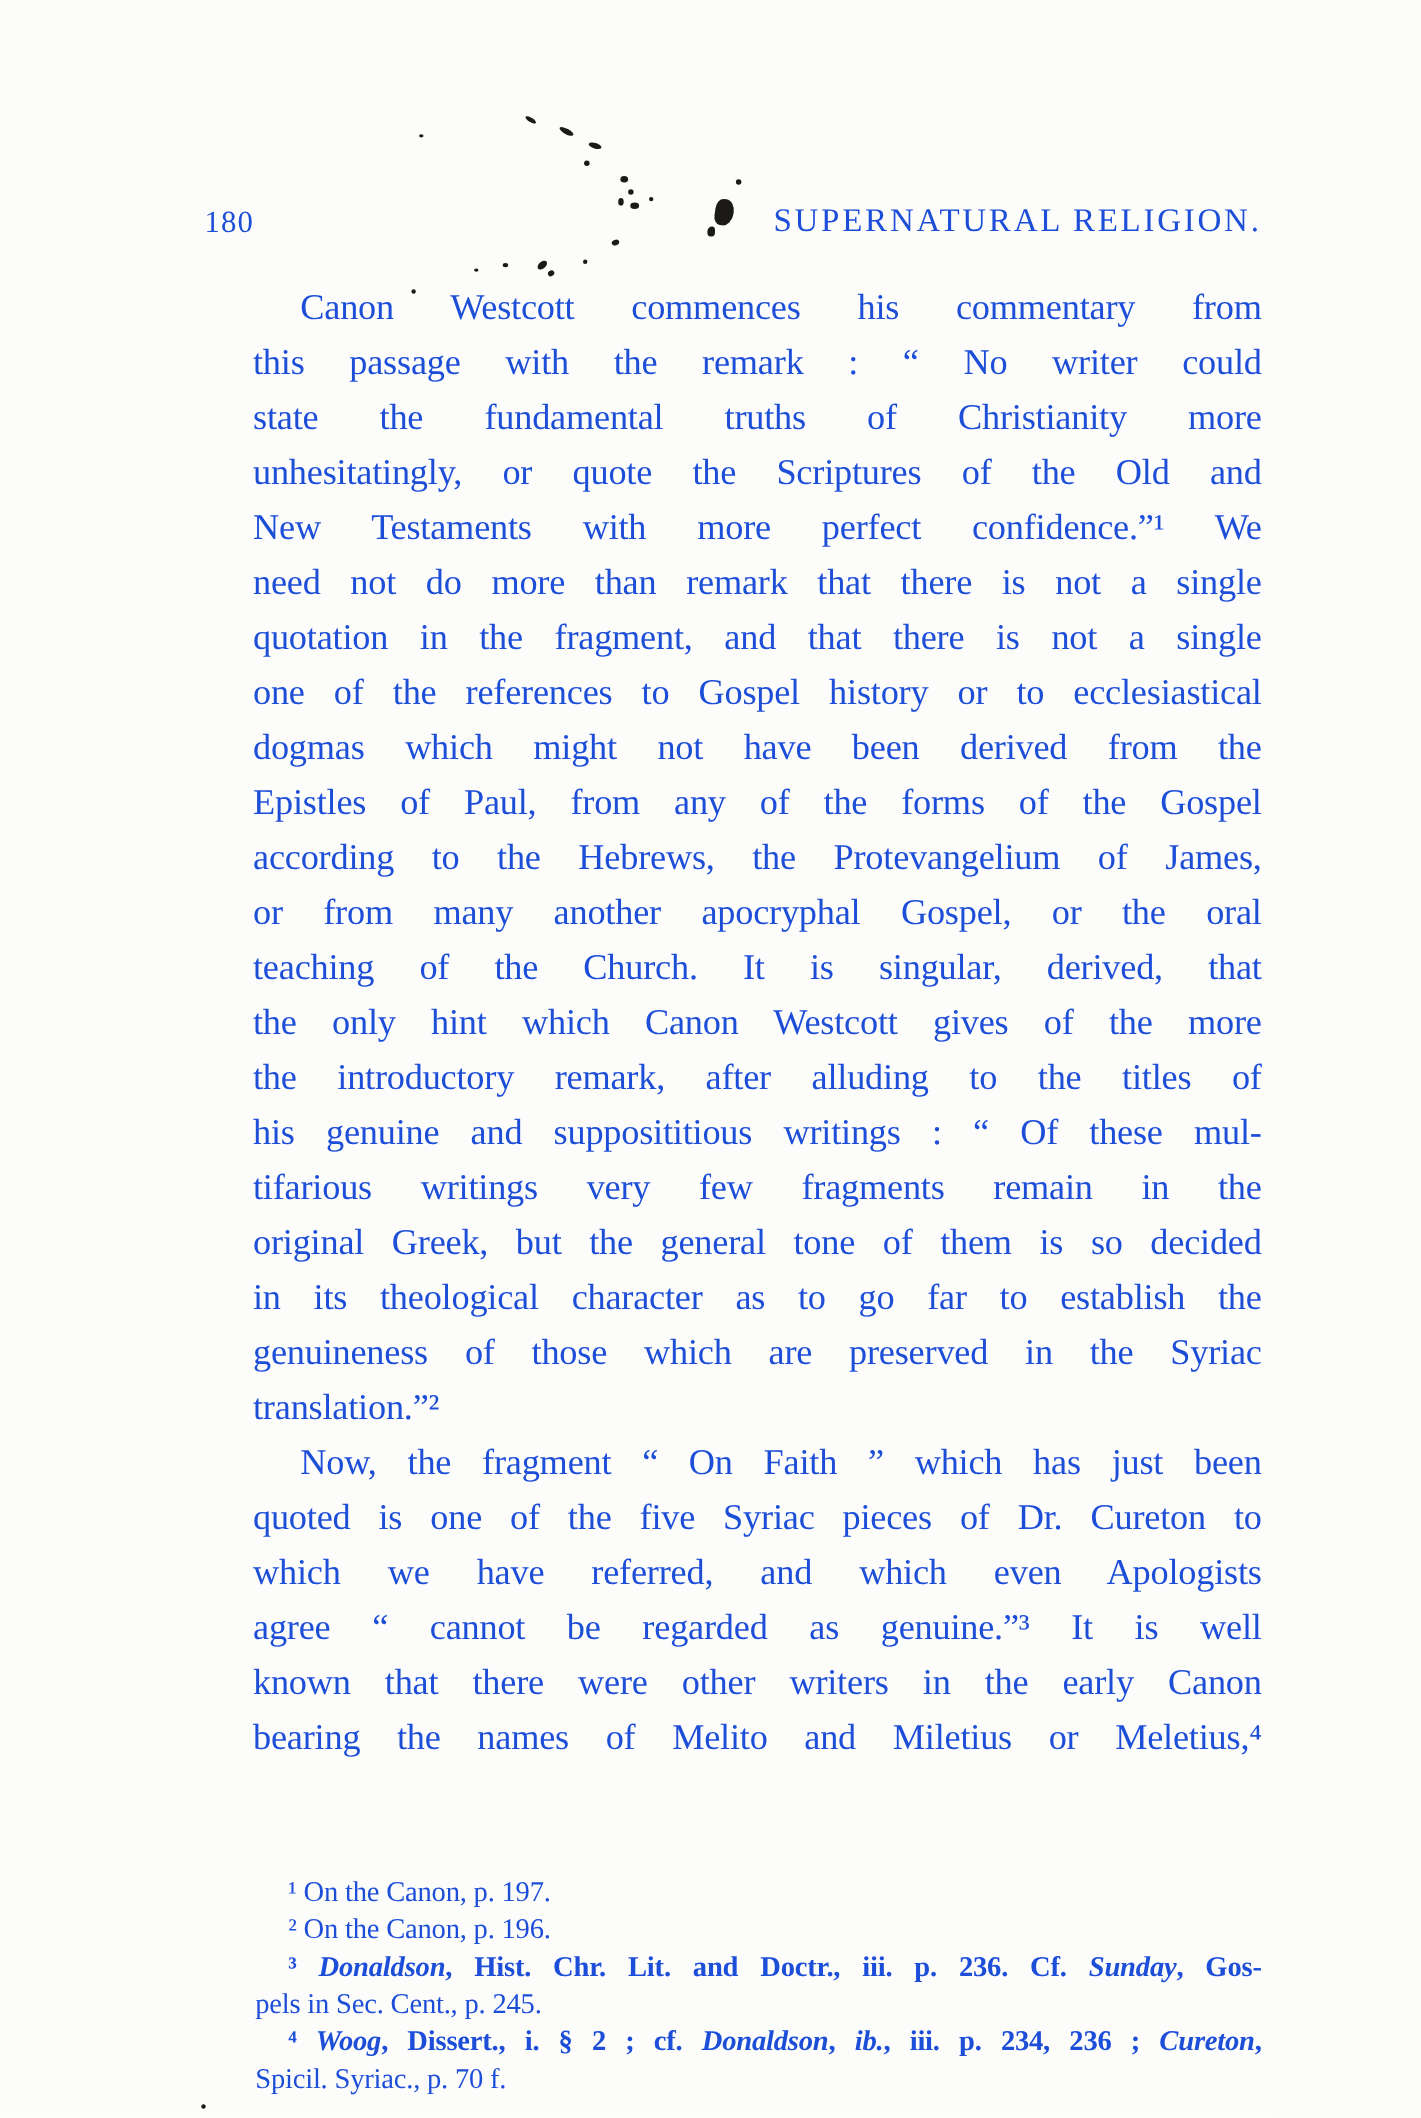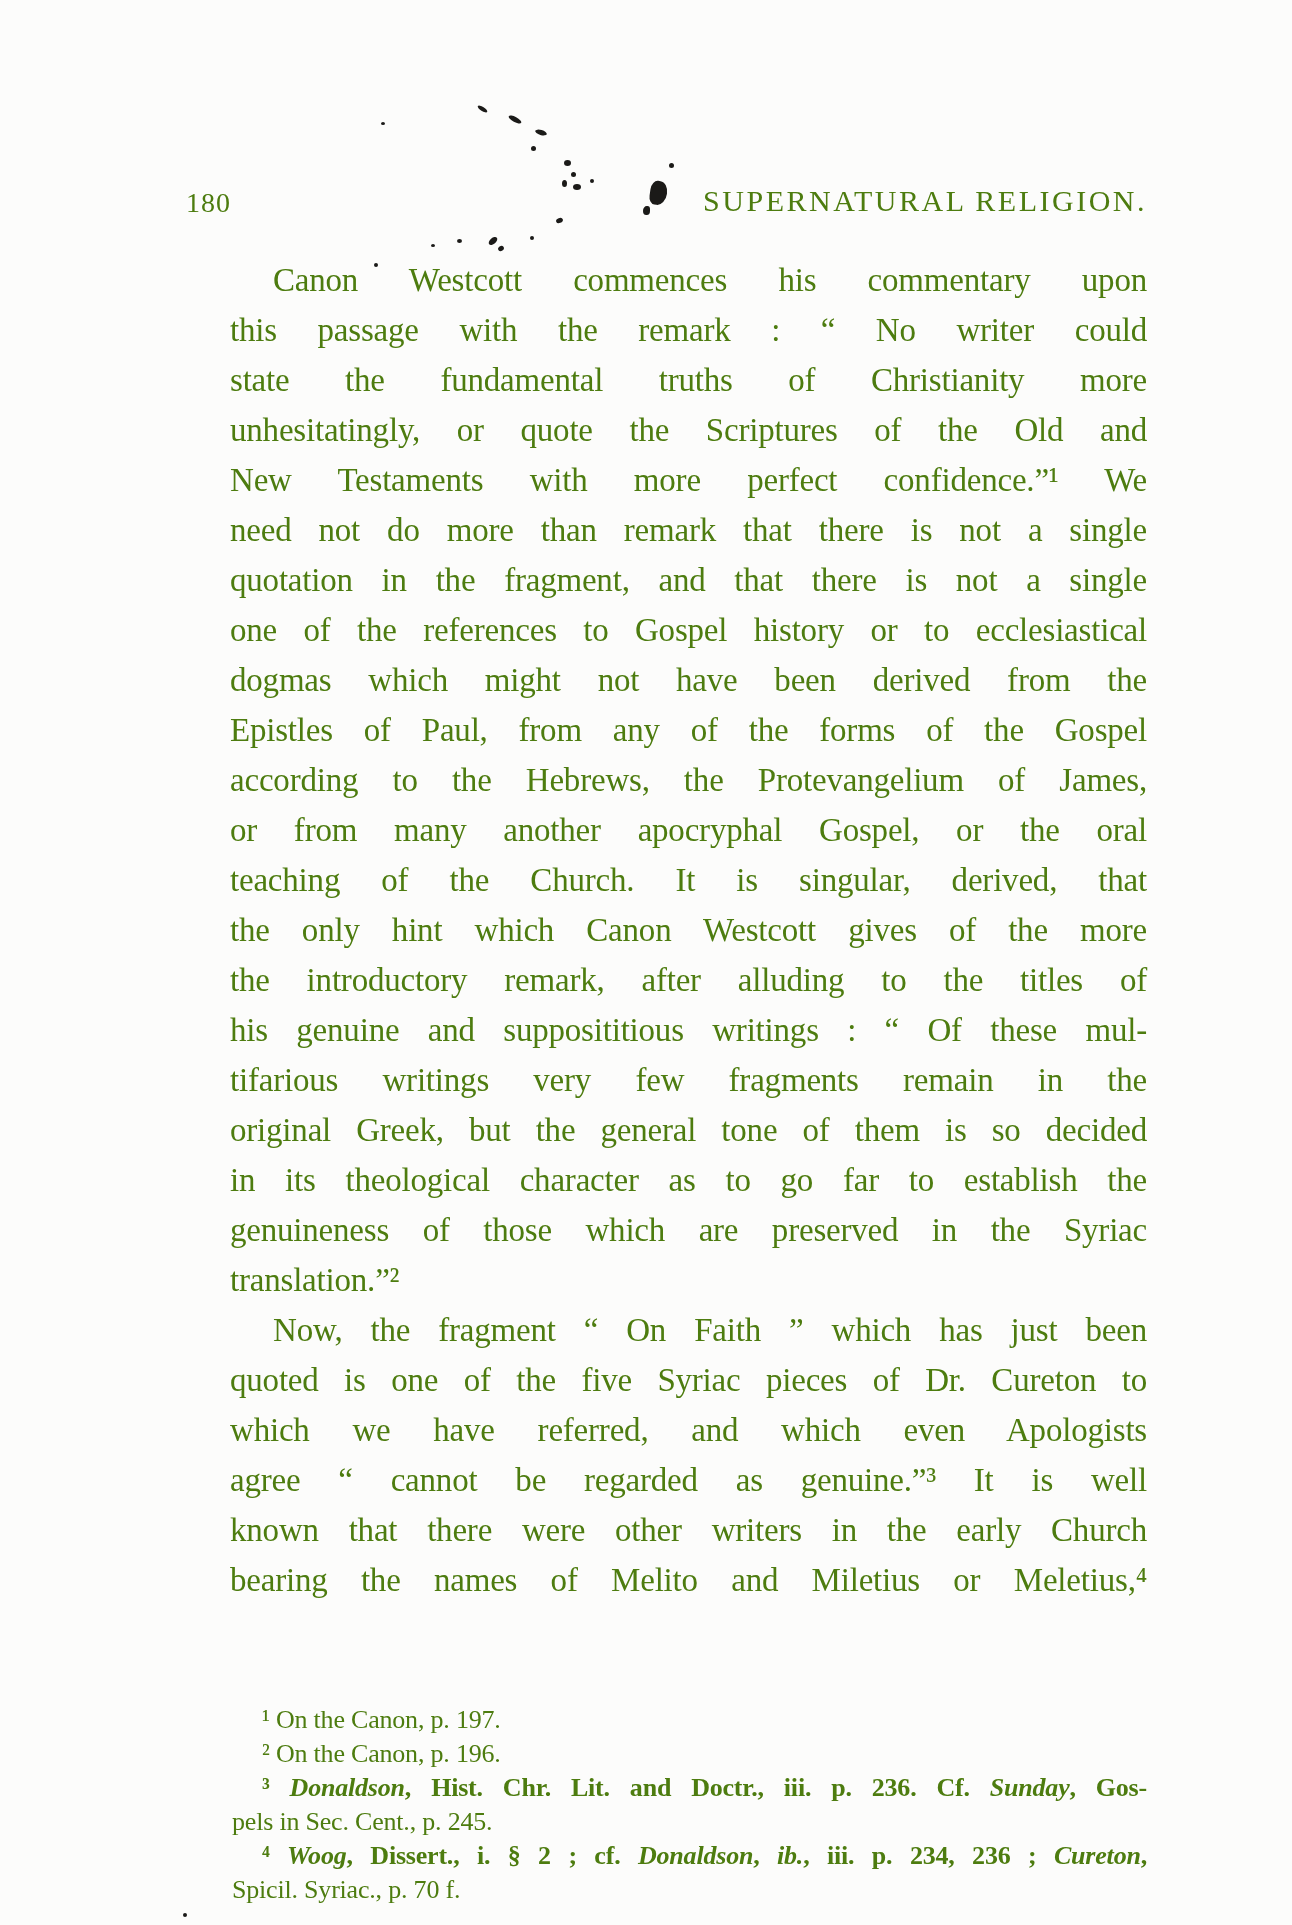--- a/index.html
+++ b/index.html
@@ -5,21 +5,21 @@
   html, body { margin: 0; padding: 0; }
   body {
     width: 1292px; height: 1925px;
     background: #ffffff;
     font-family: "Liberation Serif", "DejaVu Serif", serif;
   }
   .page {
     position: relative;
     width: 1292px; height: 1925px;
     background: #fcfcfb;
-    color: #4d7c0f;
+    color: #1d4ed8;
     overflow: hidden;
   }
   
   .hdr {
     position: absolute; left: 230px; top: 184px; width: 917px; height: 40px;
   }
   .pgnum {
     position: absolute; left: -44px; top: 3px;
     font-size: 28px; letter-spacing: 1px;
   }
@@ -60,21 +60,21 @@
 
 <div class="page">
 
   <div class="hdr">
     <span class="pgnum">180</span>
     <span class="runtitle">SUPERNATURAL RELIGION.</span>
   </div>
 
   <div class="main">
     <div>
-      <div class="ln indent">Canon Westcott commences his commentary upon</div>
+      <div class="ln indent">Canon Westcott commences his commentary from</div>
       <div class="ln">this passage with the remark : “ No writer could</div>
       <div class="ln">state the fundamental truths of Christianity more</div>
       <div class="ln">unhesitatingly, or quote the Scriptures of the Old and</div>
       <div class="ln">New Testaments with more perfect confidence.”¹ We</div>
       <div class="ln">need not do more than remark that there is not a single</div>
       <div class="ln">quotation in the fragment, and that there is not a single</div>
       <div class="ln">one of the references to Gospel history or to ecclesiastical</div>
       <div class="ln">dogmas which might not have been derived from the</div>
       <div class="ln">Epistles of Paul, from any of the forms of the Gospel</div>
       <div class="ln">according to the Hebrews, the Protevangelium of James,</div>
@@ -87,21 +87,21 @@
       <div class="ln">original Greek, but the general tone of them is so decided</div>
       <div class="ln">in its theological character as to go far to establish the</div>
       <div class="ln">genuineness of those which are preserved in the Syriac</div>
       <div class="ln end">translation.”²</div>
     </div>
     <div>
       <div class="ln indent">Now, the fragment “ On Faith ” which has just been</div>
       <div class="ln">quoted is one of the five Syriac pieces of Dr. Cureton to</div>
       <div class="ln">which we have referred, and which even Apologists</div>
       <div class="ln">agree “ cannot be regarded as genuine.”³  It is well</div>
-      <div class="ln">known that there were other writers in the early Church</div>
+      <div class="ln">known that there were other writers in the early Canon</div>
       <div class="ln">bearing the names of Melito and Miletius or Meletius,⁴</div>
     </div>
   </div>
 
   <div class="fns">
     <div class="fn lead">¹ On the Canon, p. 197.</div>
     <div class="fn lead">² On the Canon, p. 196.</div>
     <div class="fn lead just"><span>³ </span><span class="i">Donaldson</span><span>, Hist. Chr. Lit. and Doctr., iii. p. 236.  Cf. </span><span class="i">Sunday</span><span>, Gos-</span></div>
     <div class="fn">pels in Sec. Cent., p. 245.</div>
     <div class="fn lead just"><span>⁴ </span><span class="i">Woog</span><span>, Dissert., i. § 2 ; cf. </span><span class="i">Donaldson</span><span>, </span><span class="i">ib.</span><span>, iii. p. 234, 236 ; </span><span class="i">Cureton</span><span>,</span></div>

